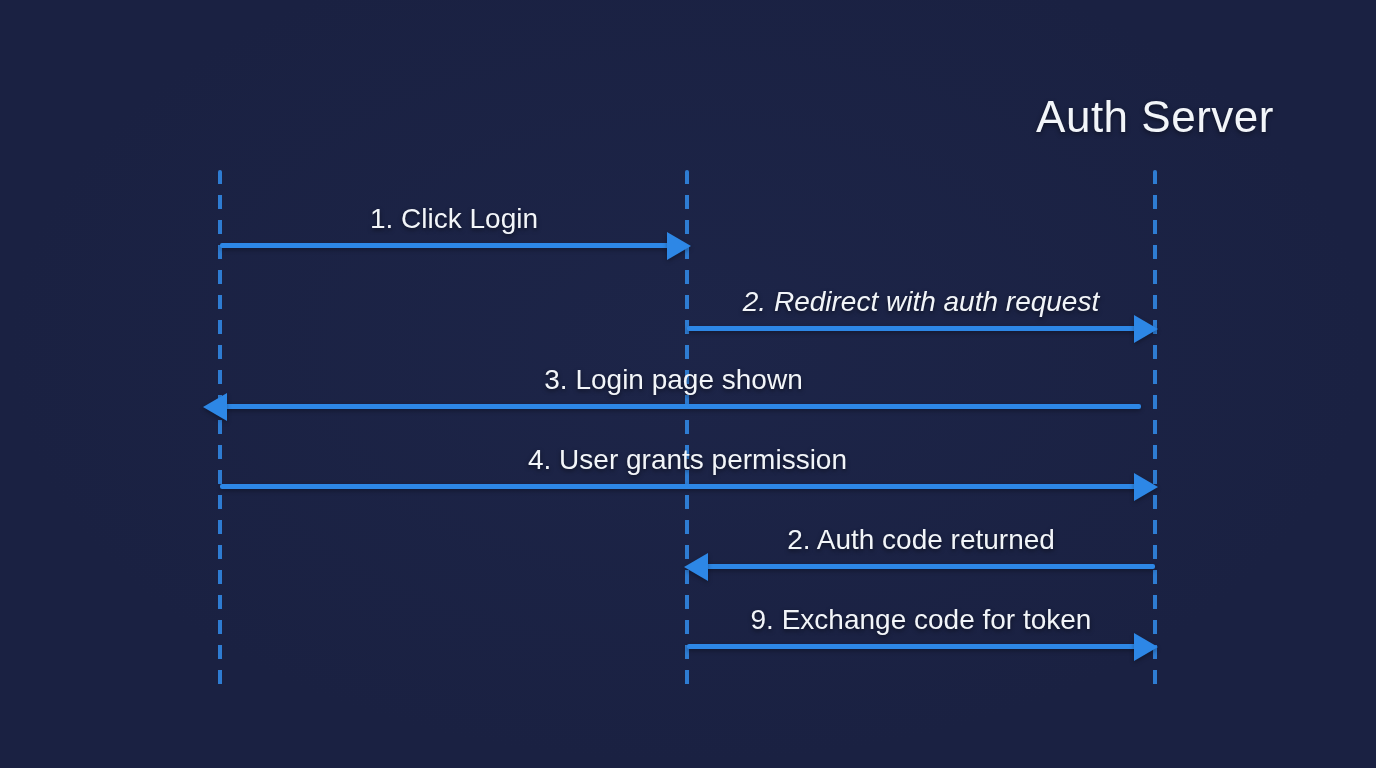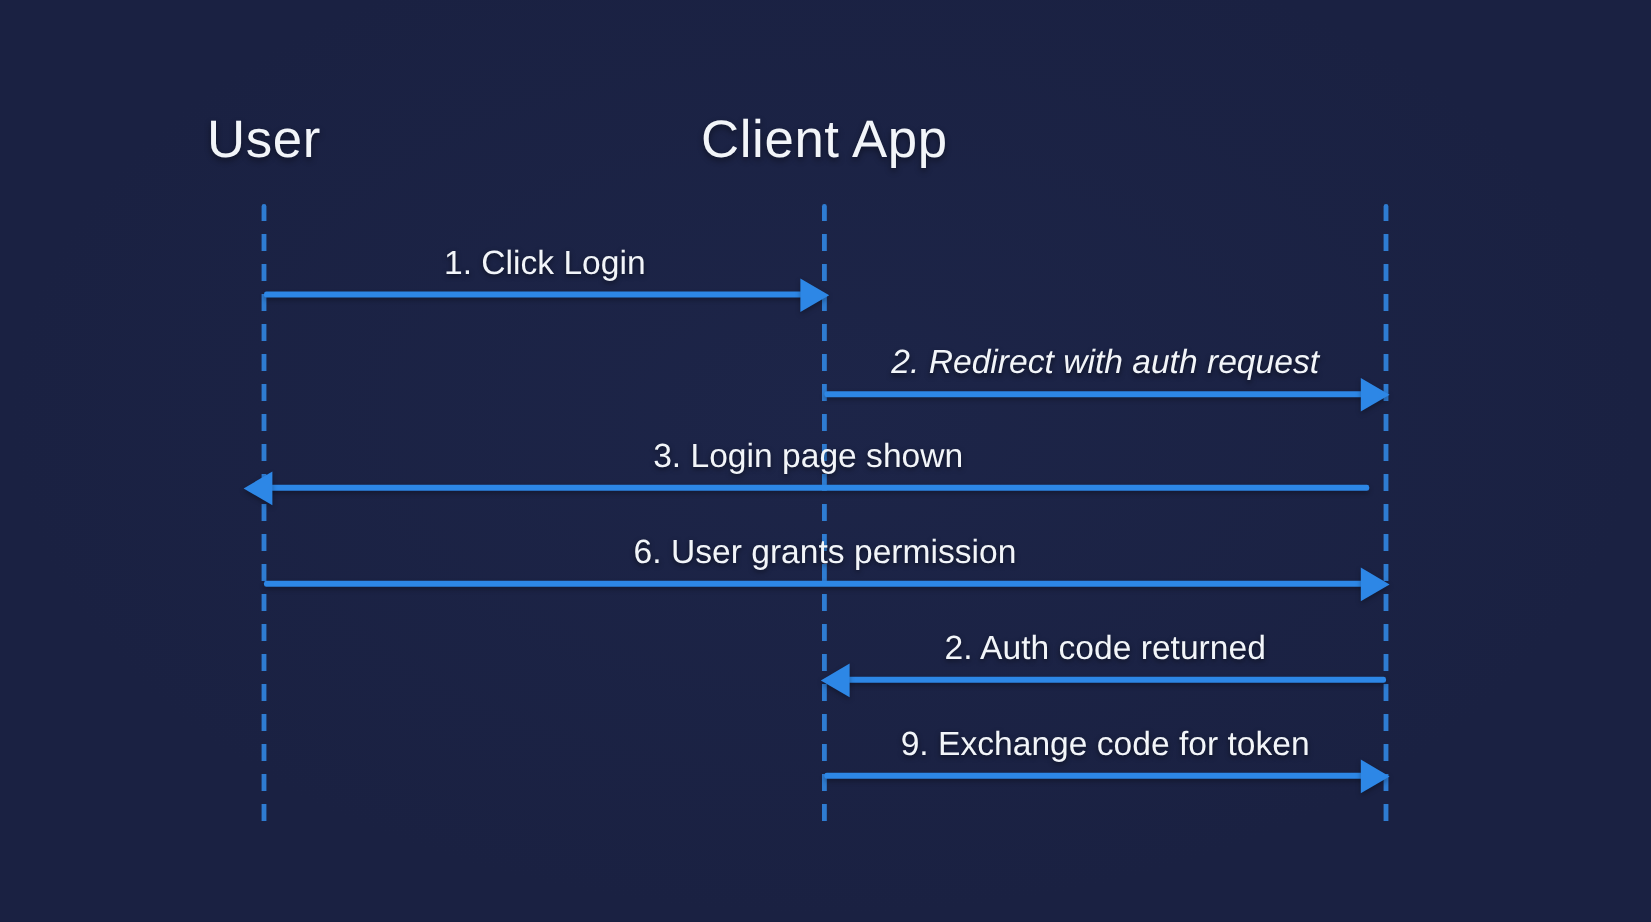--- a/index.html
+++ b/index.html
@@ -105,22 +105,21 @@
     color: var(--text);
     text-shadow: 0 2px 4px rgba(0,0,0,0.5);
     margin-top: 41px;
   }
 </style>
 </head>
 <body>
 
 <div class="stage">
 
-  <div class="actor-label actor-user">User</div>
-  <div class="actor-label actor-client">Client App</div>
+  <div class="actor-label actor-auth">Auth Server</div>
 
   <div class="lifeline lifeline-user"></div>
   <div class="lifeline lifeline-client"></div>
   <div class="lifeline lifeline-auth"></div>
 
   <div class="msg msg-1 dir-right">
     <div class="msg-label">1. Click Login</div>
     <div class="msg-line"></div>
     <div class="arrowhead"></div>
   </div>
@@ -131,21 +130,21 @@
     <div class="arrowhead"></div>
   </div>
 
   <div class="msg msg-3 dir-left">
     <div class="msg-label">3. Login page shown</div>
     <div class="msg-line"></div>
     <div class="arrowhead"></div>
   </div>
 
   <div class="msg msg-4 dir-right">
-    <div class="msg-label">6. User grants permission</div>
+    <div class="msg-label">4. User grants permission</div>
     <div class="msg-line"></div>
     <div class="arrowhead"></div>
   </div>
 
   <div class="msg msg-5 dir-left">
     <div class="msg-label">2. Auth code returned</div>
     <div class="msg-line"></div>
     <div class="arrowhead"></div>
   </div>
 

